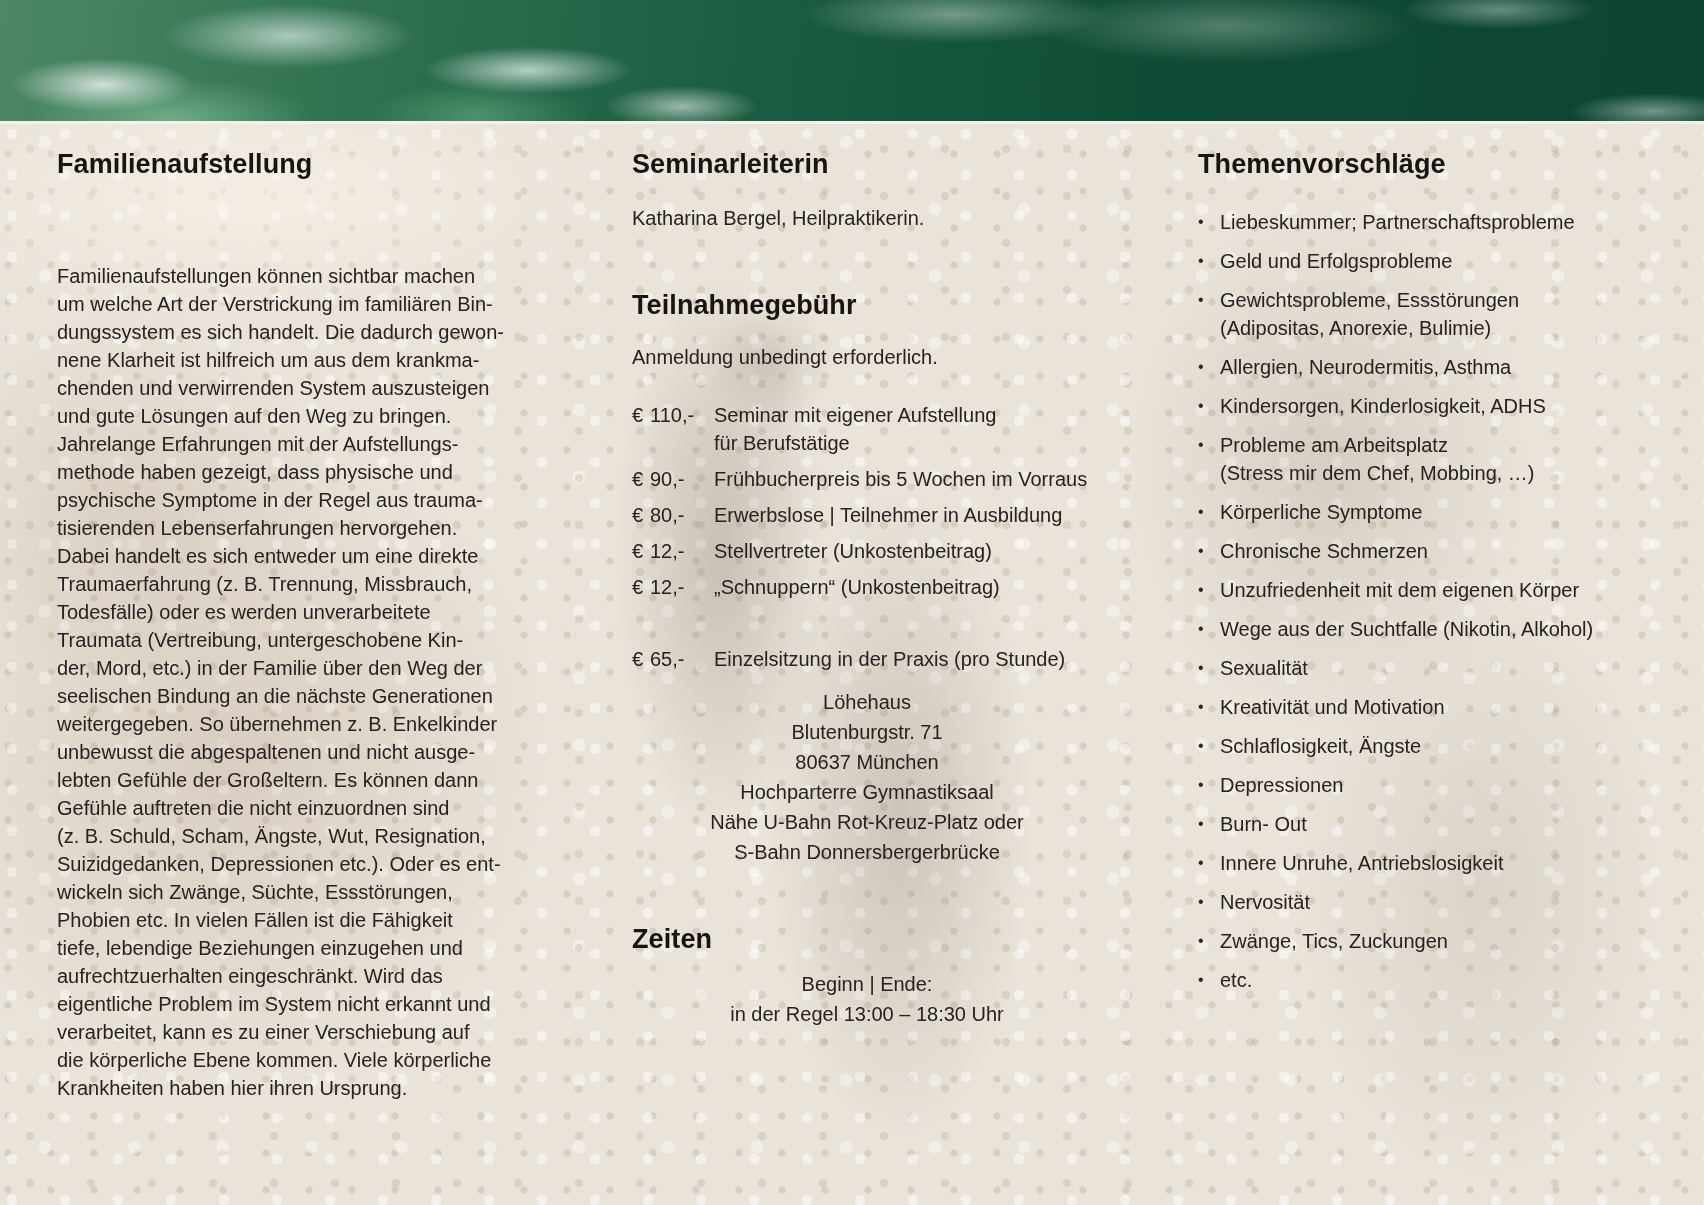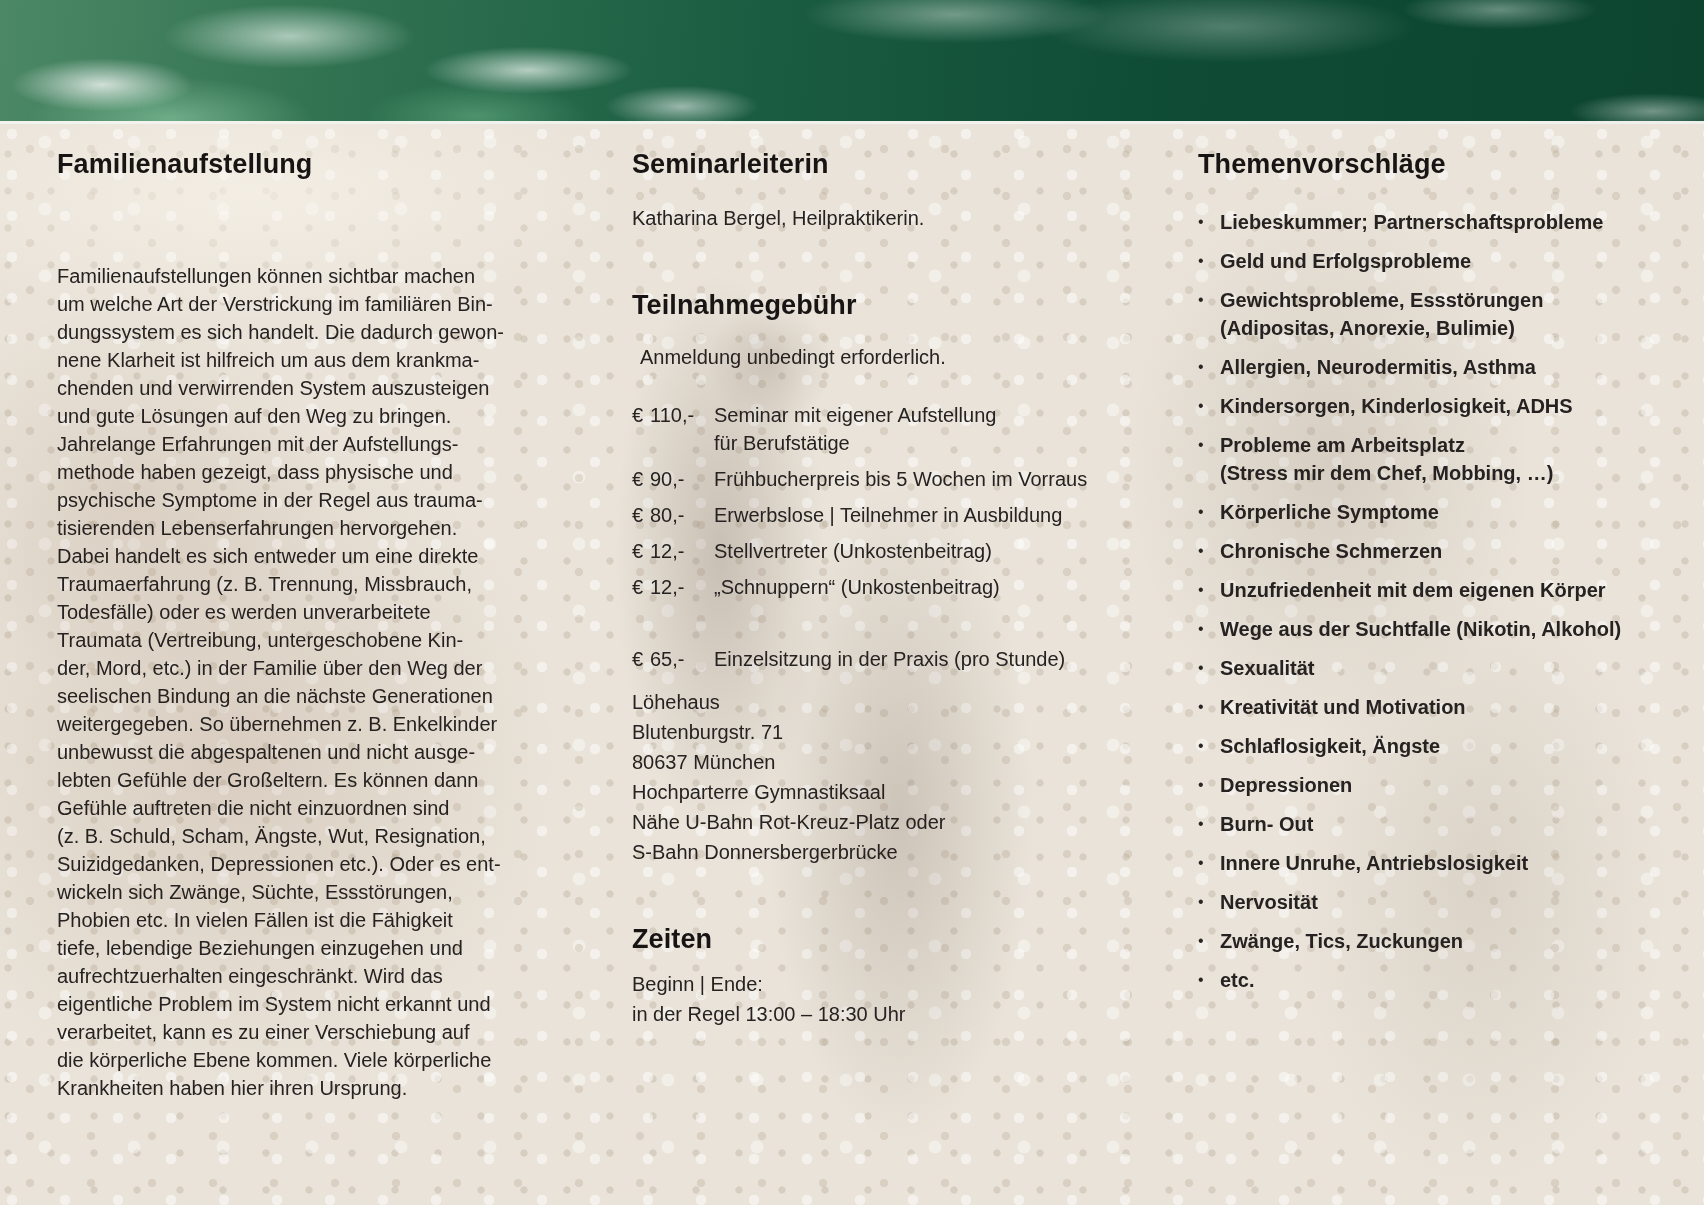--- a/index.html
+++ b/index.html
@@ -61,36 +61,36 @@
     color:#171413; letter-spacing:0.1px;
   }
   .pre { white-space:pre; }
   .body { font-size:20px; line-height:28px; margin:0; }
 
   .col-left h1 { margin-bottom:22px; }
   .col-left .p2 { margin-top:80px; }
 
   .col-mid .lead-text { margin-top:22px; }
   .col-mid .fee-title { margin-top:55px; }
-  .col-mid .fee-note  { margin-top:20px;margin-left:8px; }
+  .col-mid .fee-note  { margin-top:20px; }
   .prices { margin-top:30px; }
   .price-row { display:flex; font-size:20px; line-height:28px; margin-bottom:8px; }
   .price-row .cur { width:18px; }
   .price-row .amt { width:52px; }
   .price-row .desc { margin-left:12px; }
   .price-row.gap { margin-top:44px; }
   .venue-title { margin-top:58px; }
-  .addr { font-size:20px; line-height:30px; margin:14px 0 0 0; }
+  .addr { font-size:20px; line-height:30px; margin:14px 0 0 0;text-align:center; }
   .times-title { margin-top:54px; }
   .times-text  { margin-top:12px; }
 
   .topics { list-style:none; margin:26px 0 0 0; padding:0; }
   .topics li { display:flex; font-size:20px; line-height:28px; margin-bottom:11px; }
   .topics .dot { width:22px; font-size:16px; line-height:28px; color:#2a2624; }
-  .topics .txt { flex:1;font-weight:bold; }
+  .topics .txt { flex:1; }
   .closing { font-size:20px; line-height:30px; margin-top:48px; }
 </style>
 </head>
 <body>
 
 <div class="page">
 
   <div class="banner"></div>
   <div class="pebbles"></div>
 

